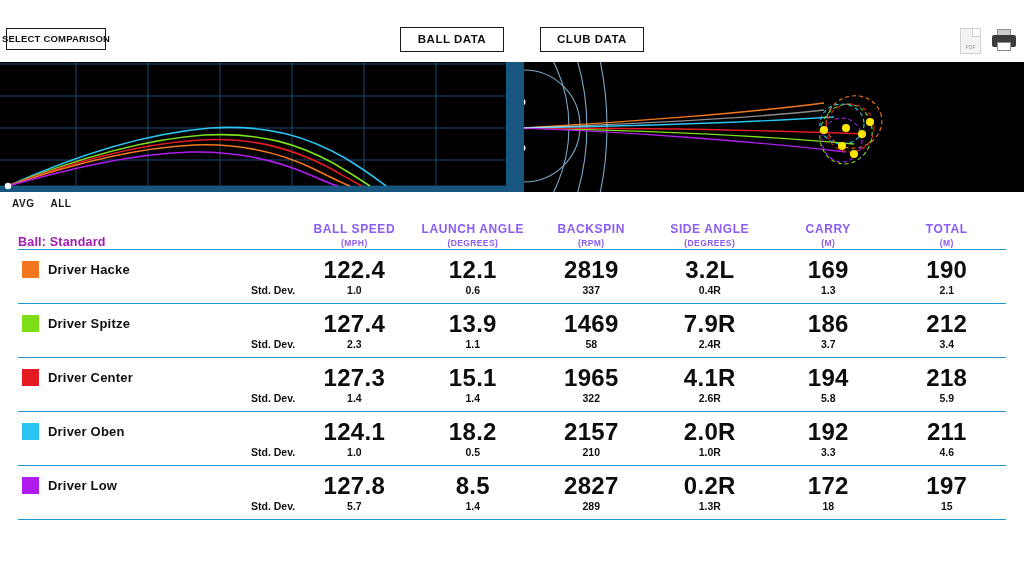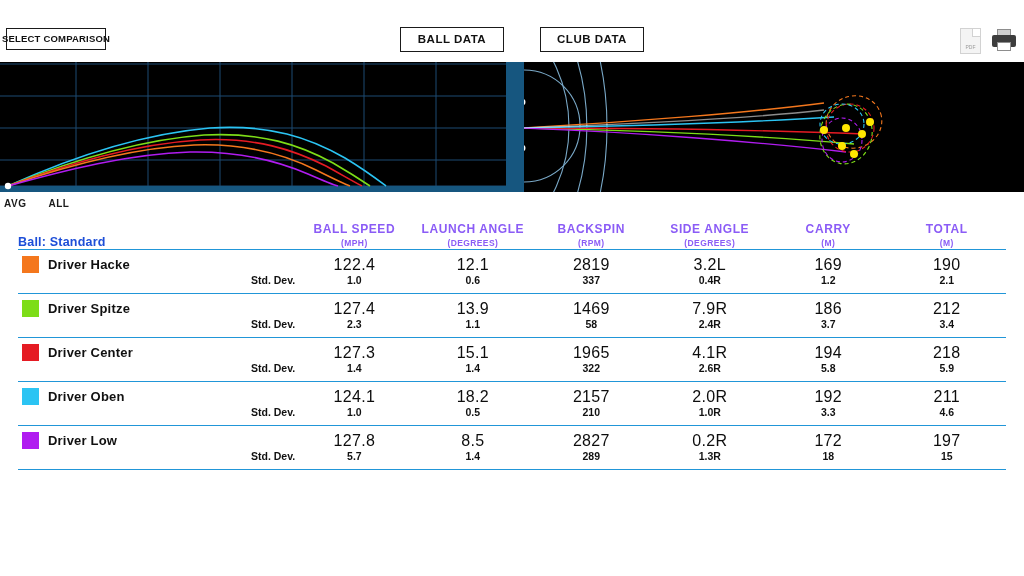--- a/index.html
+++ b/index.html
@@ -136,22 +136,22 @@
     left: 524px; top: 0; width: 500px; height: 130px;
     background: #000000;
     overflow: hidden;
   }
   .legend {
     position: absolute;
     left: 0; top: 192px;
     width: 300px; height: 22px;
     display: flex;
     align-items: center;
-    gap: 22px;
-    padding-left: 4px;
+    gap: 16px;
+    padding-left: 12px;
     font-size: 10px;
     font-weight: bold;
     color: #1a1a1a;
     letter-spacing: 0.5px;
   }
 
   
   .table-wrap {
     position: absolute;
     left: 0; top: 222px;
@@ -184,21 +184,21 @@
     line-height: 1.25;
   }
   .metric-head .unit {
     display: block;
     font-size: 8.5px;
     letter-spacing: 0.4px;
     margin-top: 1px;
   }
   .ball-label {
     text-align: left;
-    color: #1d4ed8;
+    color: #a21caf;
     font-size: 12.5px;
     font-weight: bold;
     padding-bottom: 7px;
     padding-left: 4px;
     letter-spacing: 0.2px;
   }
 
   tbody tr.main-row td {
     padding-top: 6px;
     padding-bottom: 0px;
@@ -227,22 +227,22 @@
   }
   .club-name {
     color: #111111;
     font-size: 13px;
     font-weight: bold;
     letter-spacing: 0.2px;
   }
   .value {
     text-align: center;
     color: #0d0d0d;
-    font-size: 16px;
-    font-weight: normal;
+    font-size: 24px;
+    font-weight: bold;
     letter-spacing: 0.3px;
   }
   .sd-label {
     text-align: right;
     color: #111111;
     font-size: 10.5px;
     font-weight: bold;
     padding-right: 2px;
   }
   .sd-value {
@@ -421,21 +421,21 @@
           <td class="value">169</td>
           <td class="value">190</td>
         </tr>
         <tr class="sd-row">
           <td></td>
           <td class="sd-label">Std. Dev.</td>
           <td class="sd-value">1.0</td>
           <td class="sd-value">0.6</td>
           <td class="sd-value">337</td>
           <td class="sd-value">0.4R</td>
-          <td class="sd-value">1.2</td>
+          <td class="sd-value">1.3</td>
           <td class="sd-value">2.1</td>
         </tr>
 
         <tr class="sep">
             <td colspan="8"></td>
           </tr>
         <tr class="main-row">
           <td colspan="2">
             <div class="club-cell">
               <span class="swatch" style="background:#7ddd17"></span>

